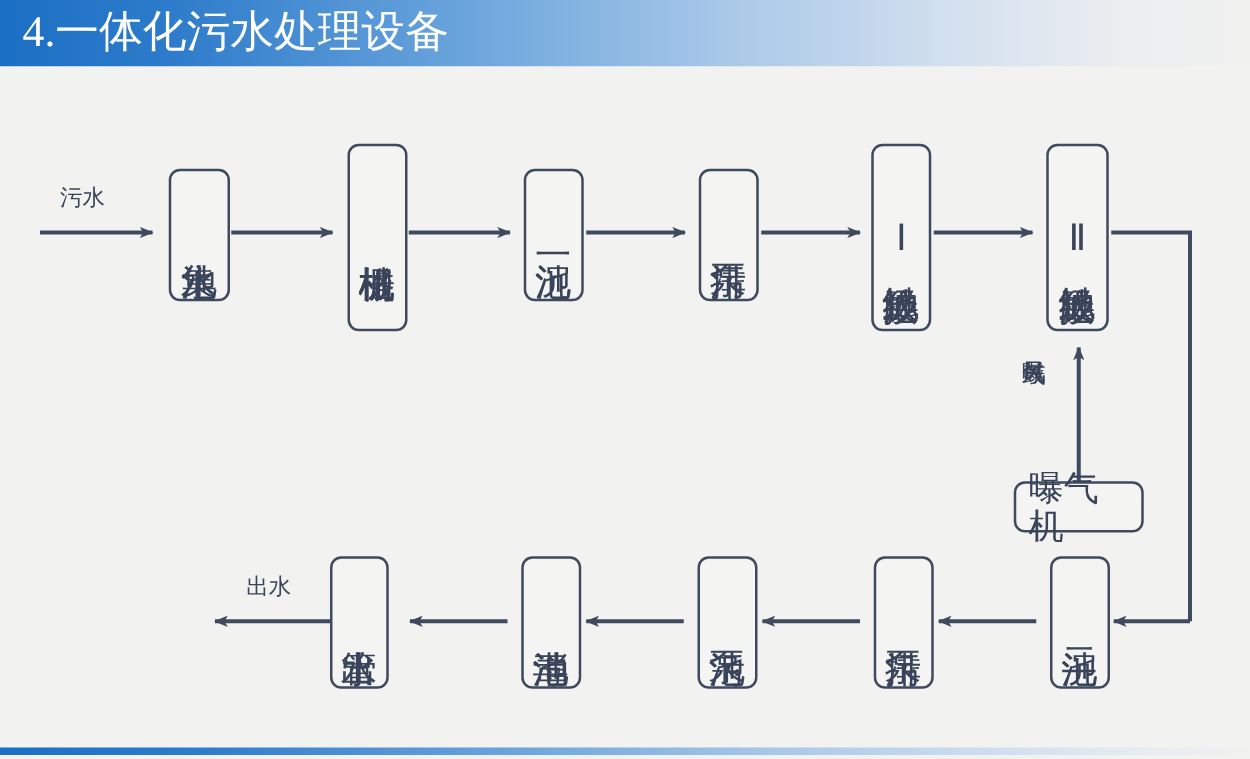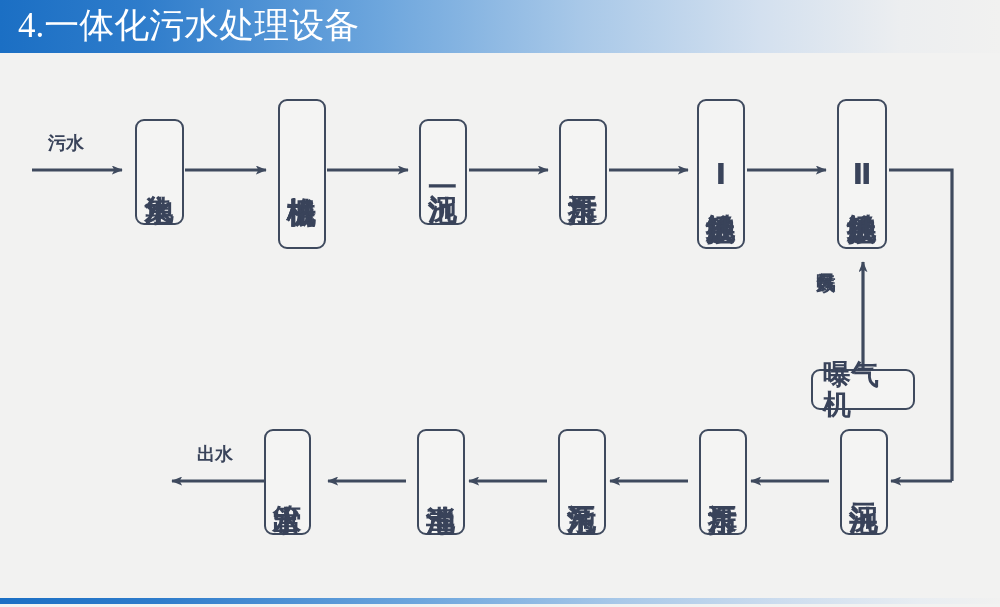--- a/index.html
+++ b/index.html
@@ -43,24 +43,23 @@
     top: 598px;
     width: 1000px;
     height: 6px;
     background: linear-gradient(to right, #1b6fc4 0%, #2e7ccb 16%, #6da6dd 42%, #a8c8e8 62%, #ccdcee 78%, #e8edf2 92%, #f1f1f0 100%);
   }
 
   
   .canvas {
     position: absolute;
     left: 0;
-    top: 40px;
+    top: 56px;
     width: 1000px;
     height: 545px;
-    font-weight: bold;
   }
   .canvas > * { position: absolute; }
 
   
   .node {
     box-sizing: border-box;
     border: 2.5px solid #3f4a5e;
     border-radius: 9px;
     background: #f4f4f3;
     color: #39435a;

